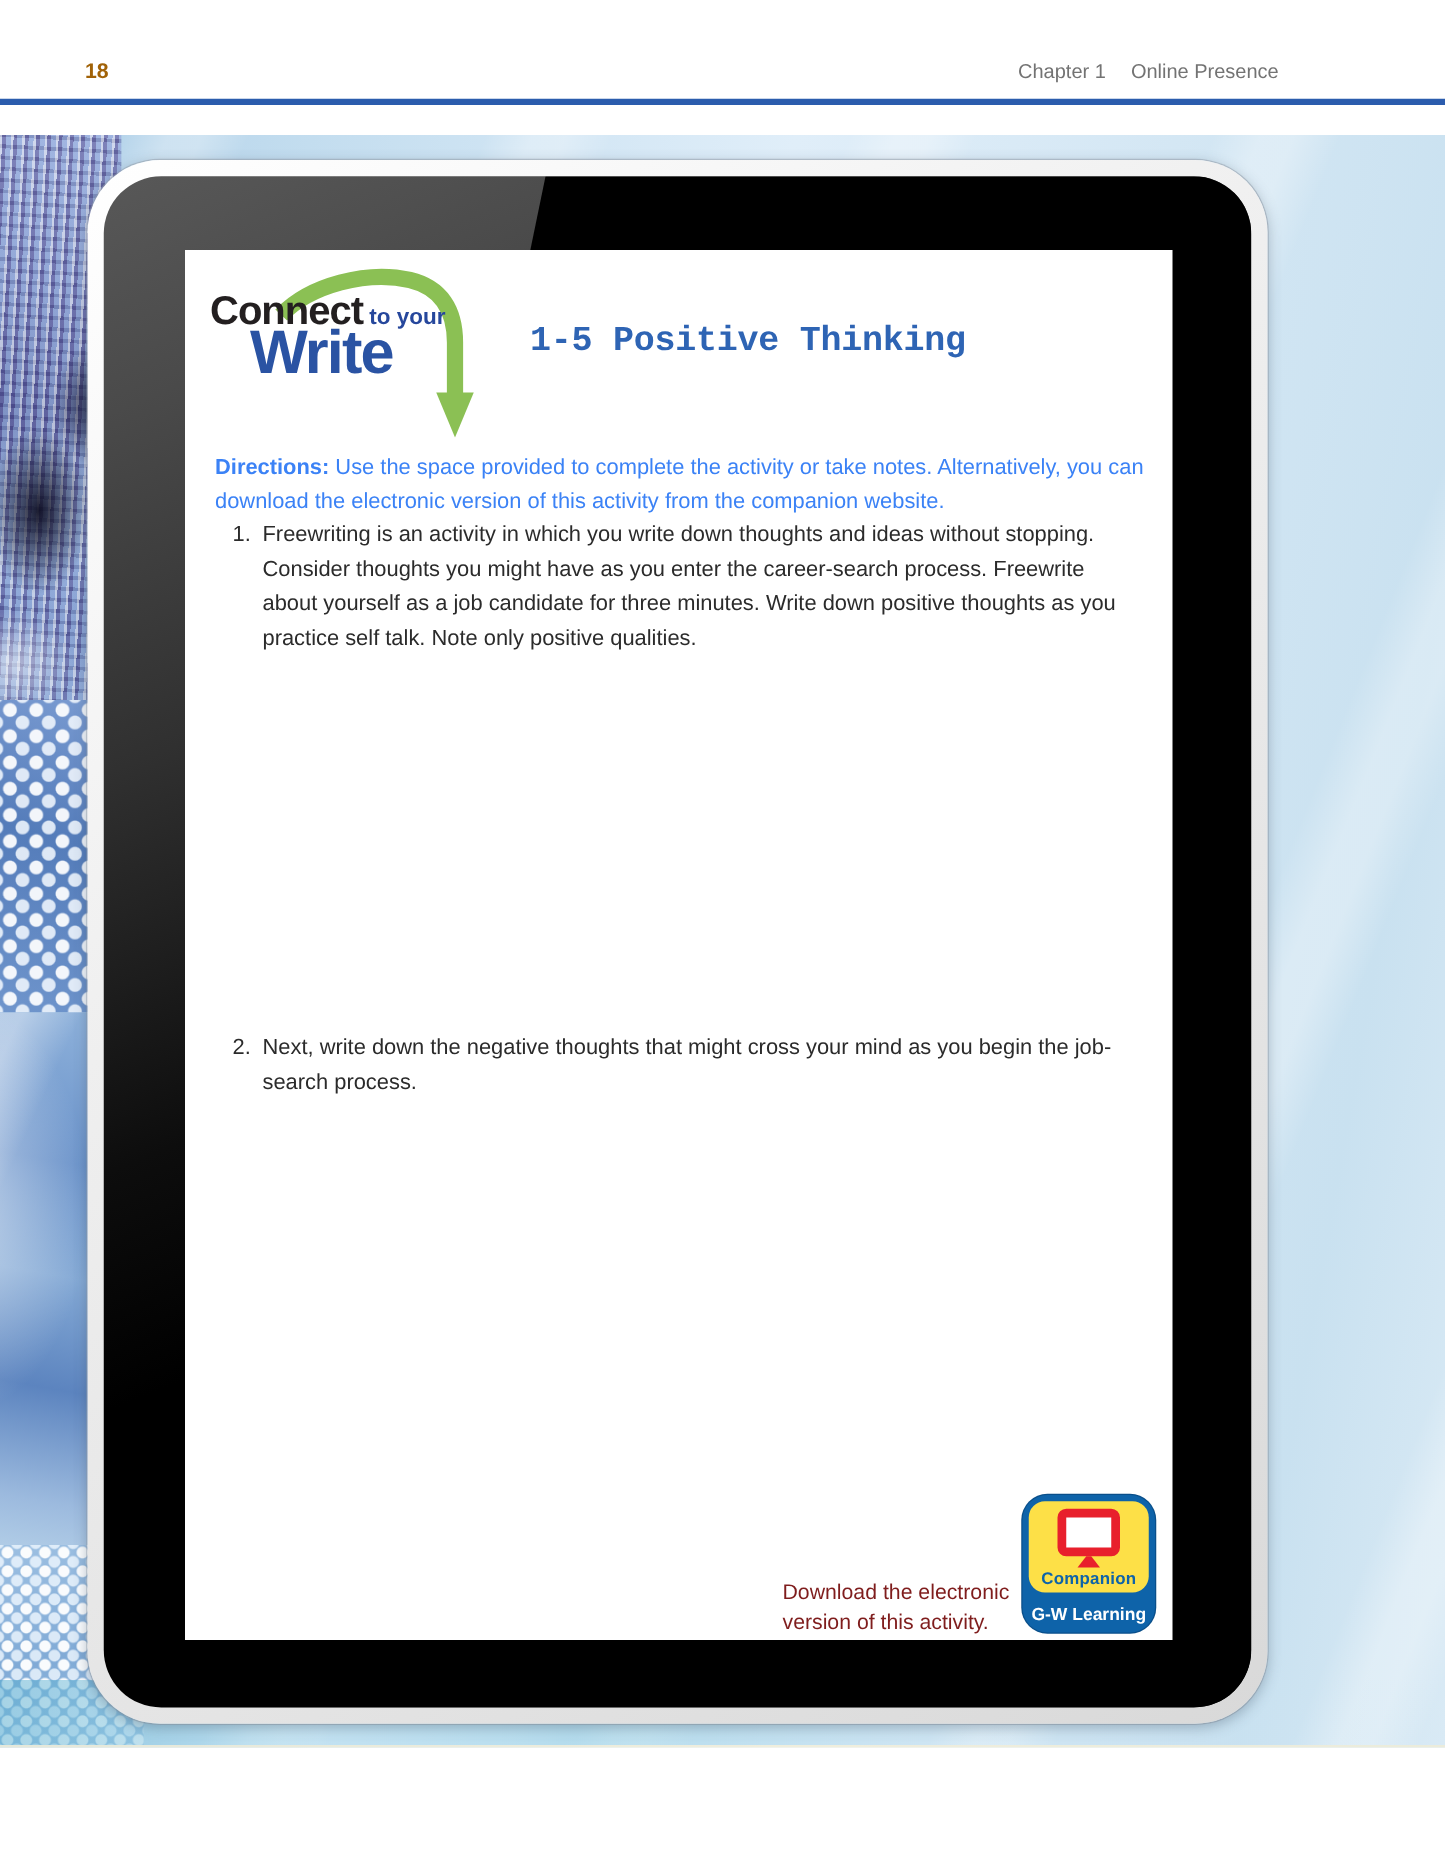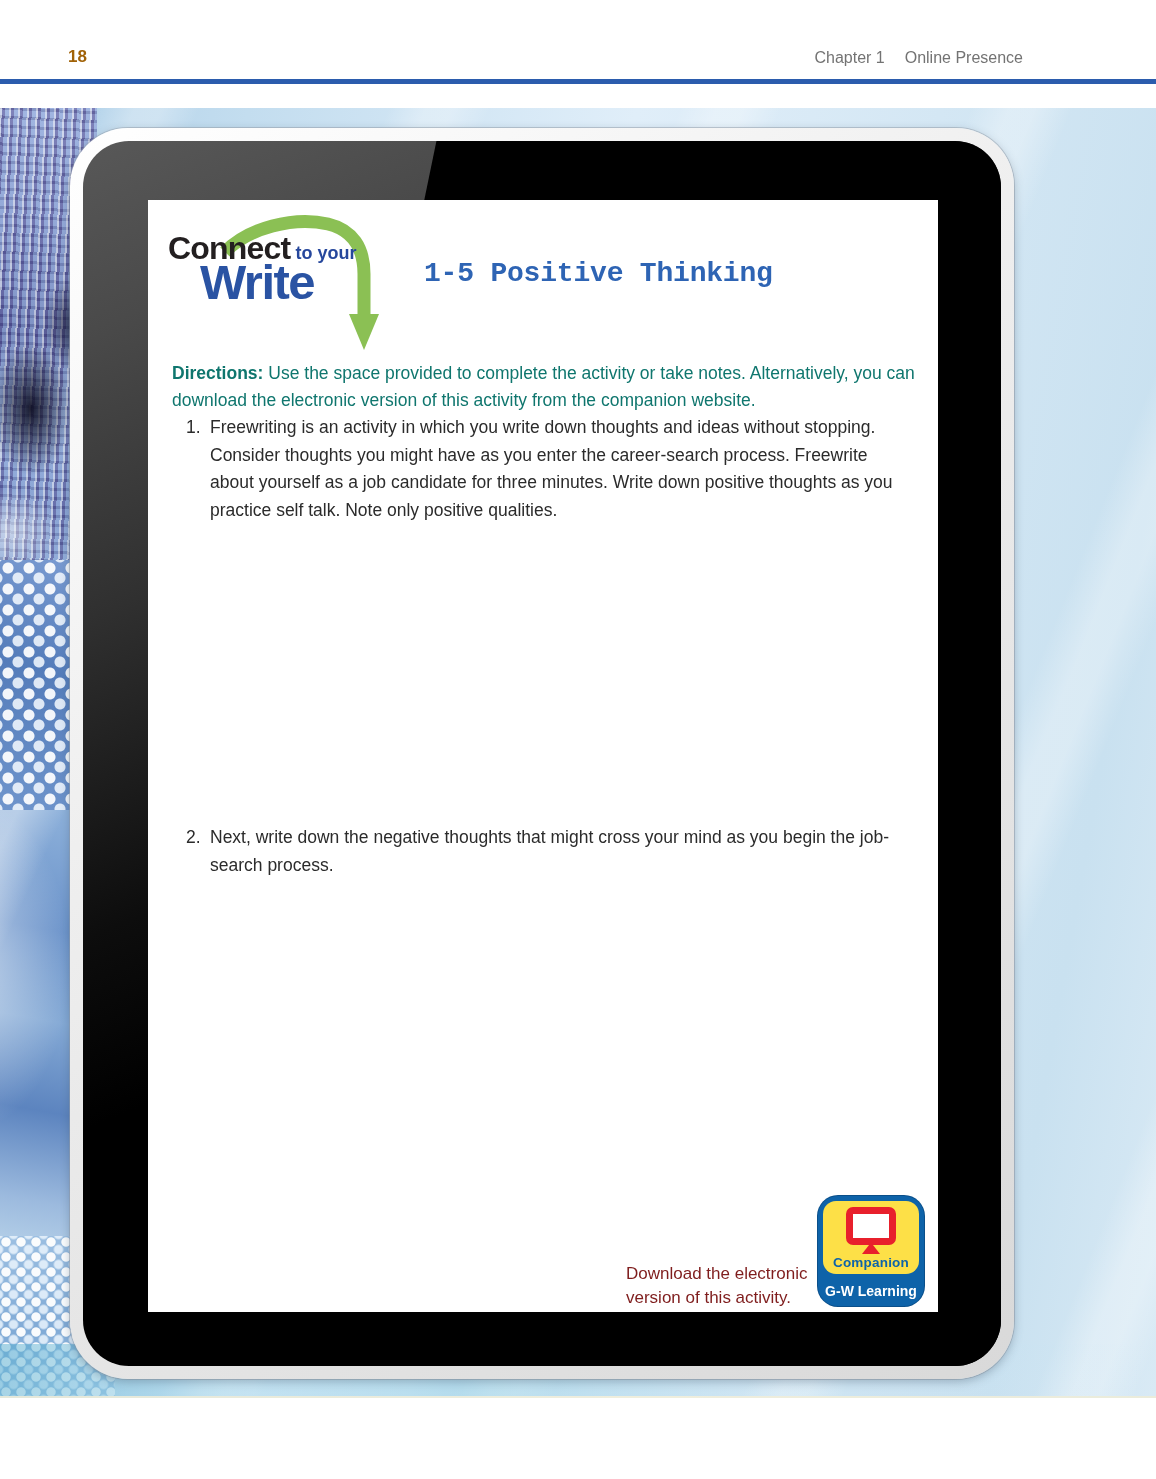--- a/index.html
+++ b/index.html
@@ -84,21 +84,21 @@
   
   .logo { position:absolute; left:18px; top:14px; width:240px; height:152px; }
   .logo svg { position:absolute; left:0; top:0; z-index:0; }
   .logo-line1 { position:absolute; left:2px; top:16px; z-index:1; white-space:nowrap; }
   .lg-connect { font-size:32px; font-weight:bold; color:#231f20; letter-spacing:-0.8px; }
   .lg-toyour { font-size:18px; font-weight:bold; color:#26479c; margin-left:5px; }
   .lg-career { position:absolute; left:34px; top:44px; z-index:1; font-size:49px; font-weight:bold; color:#2a53a3; letter-spacing:-1.5px; line-height:1; }
 
   
   .ws-title { position:absolute; left:276px; top:58px; font-size:28px; font-weight:bold; color:#2e64b4; letter-spacing:-0.2px; white-space:nowrap;font-family:Liberation Mono, monospace; }
-  .directions { position:absolute; left:24px; top:160px; width:748px; font-size:17.5px; line-height:27px; color:#0f766e; }
+  .directions { position:absolute; left:24px; top:160px; width:748px; font-size:17.5px; line-height:27px; color:#3b82f6; }
   .directions .dir-label { font-weight:bold; }
   .ws-item { position:absolute; left:38px; display:flex; font-size:17.5px; line-height:27.5px; color:#2b2b2b; }
   .ws-item .num { width:24px; flex:none; }
   .ws-item .txt { width:702px; }
   .item-1 { top:214px; }
   .item-2 { top:624px; }
   .dl-note { position:absolute; left:478px; top:1062px; font-size:17px; line-height:24px; color:#7f1d1d; white-space:pre-line; }
 
   
   .badge { position:absolute; left:670px; top:996px; width:106px; height:110px; background:#0e63a9; border-radius:20px; box-shadow:0 0 0 1px #0a4f8a; }

